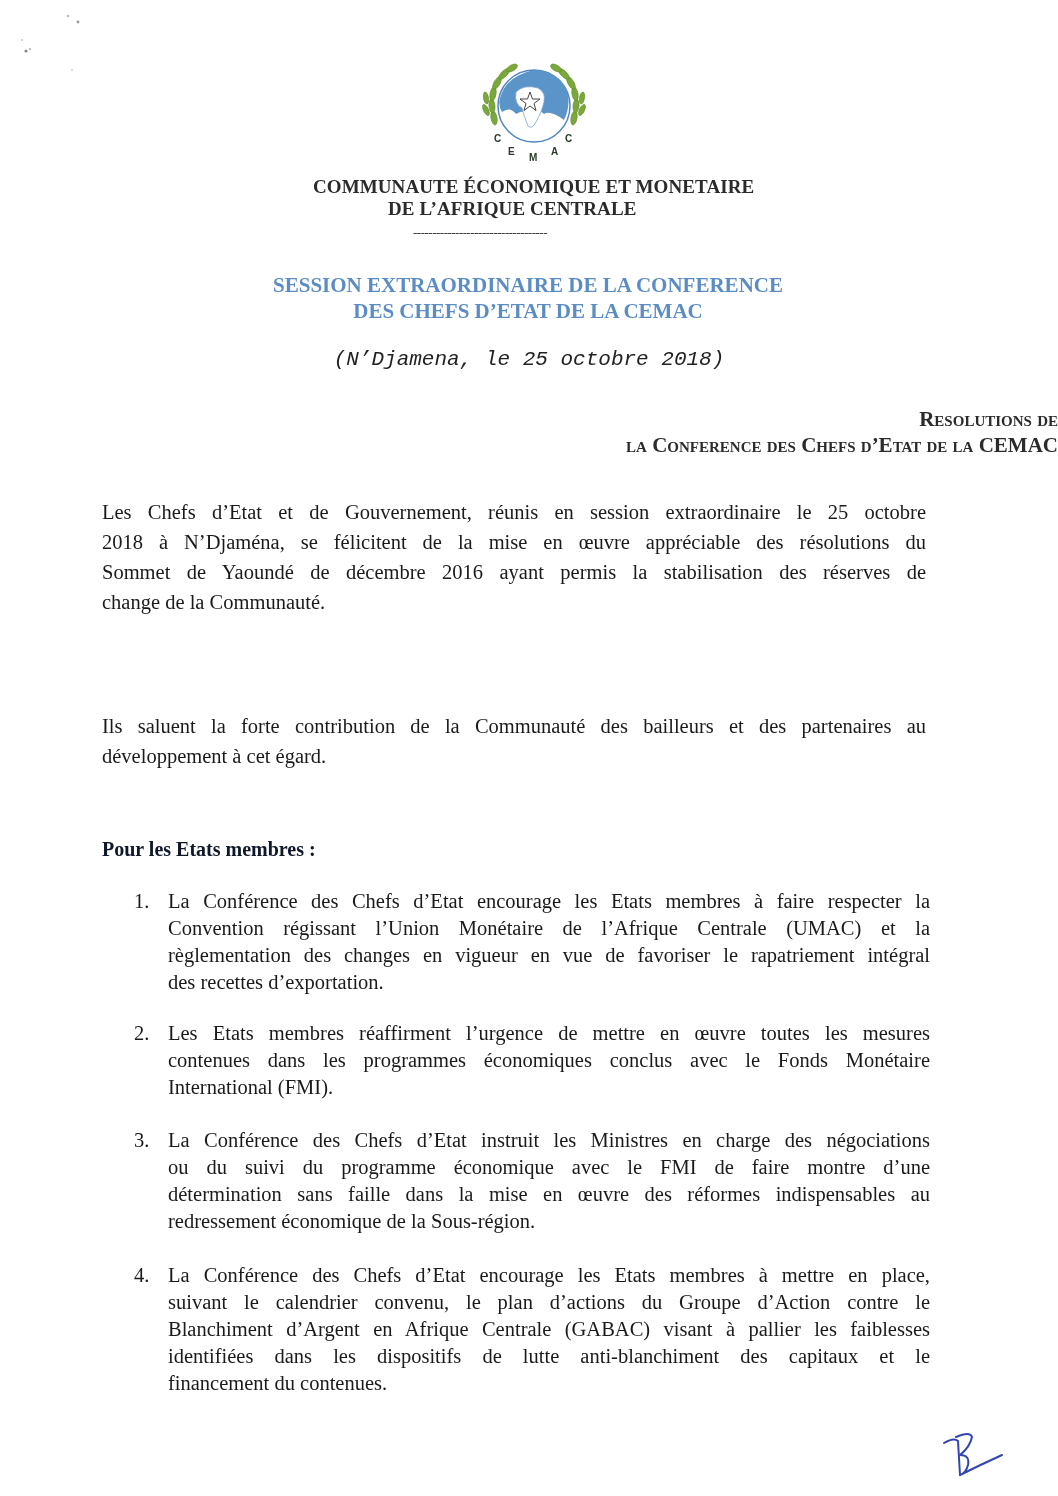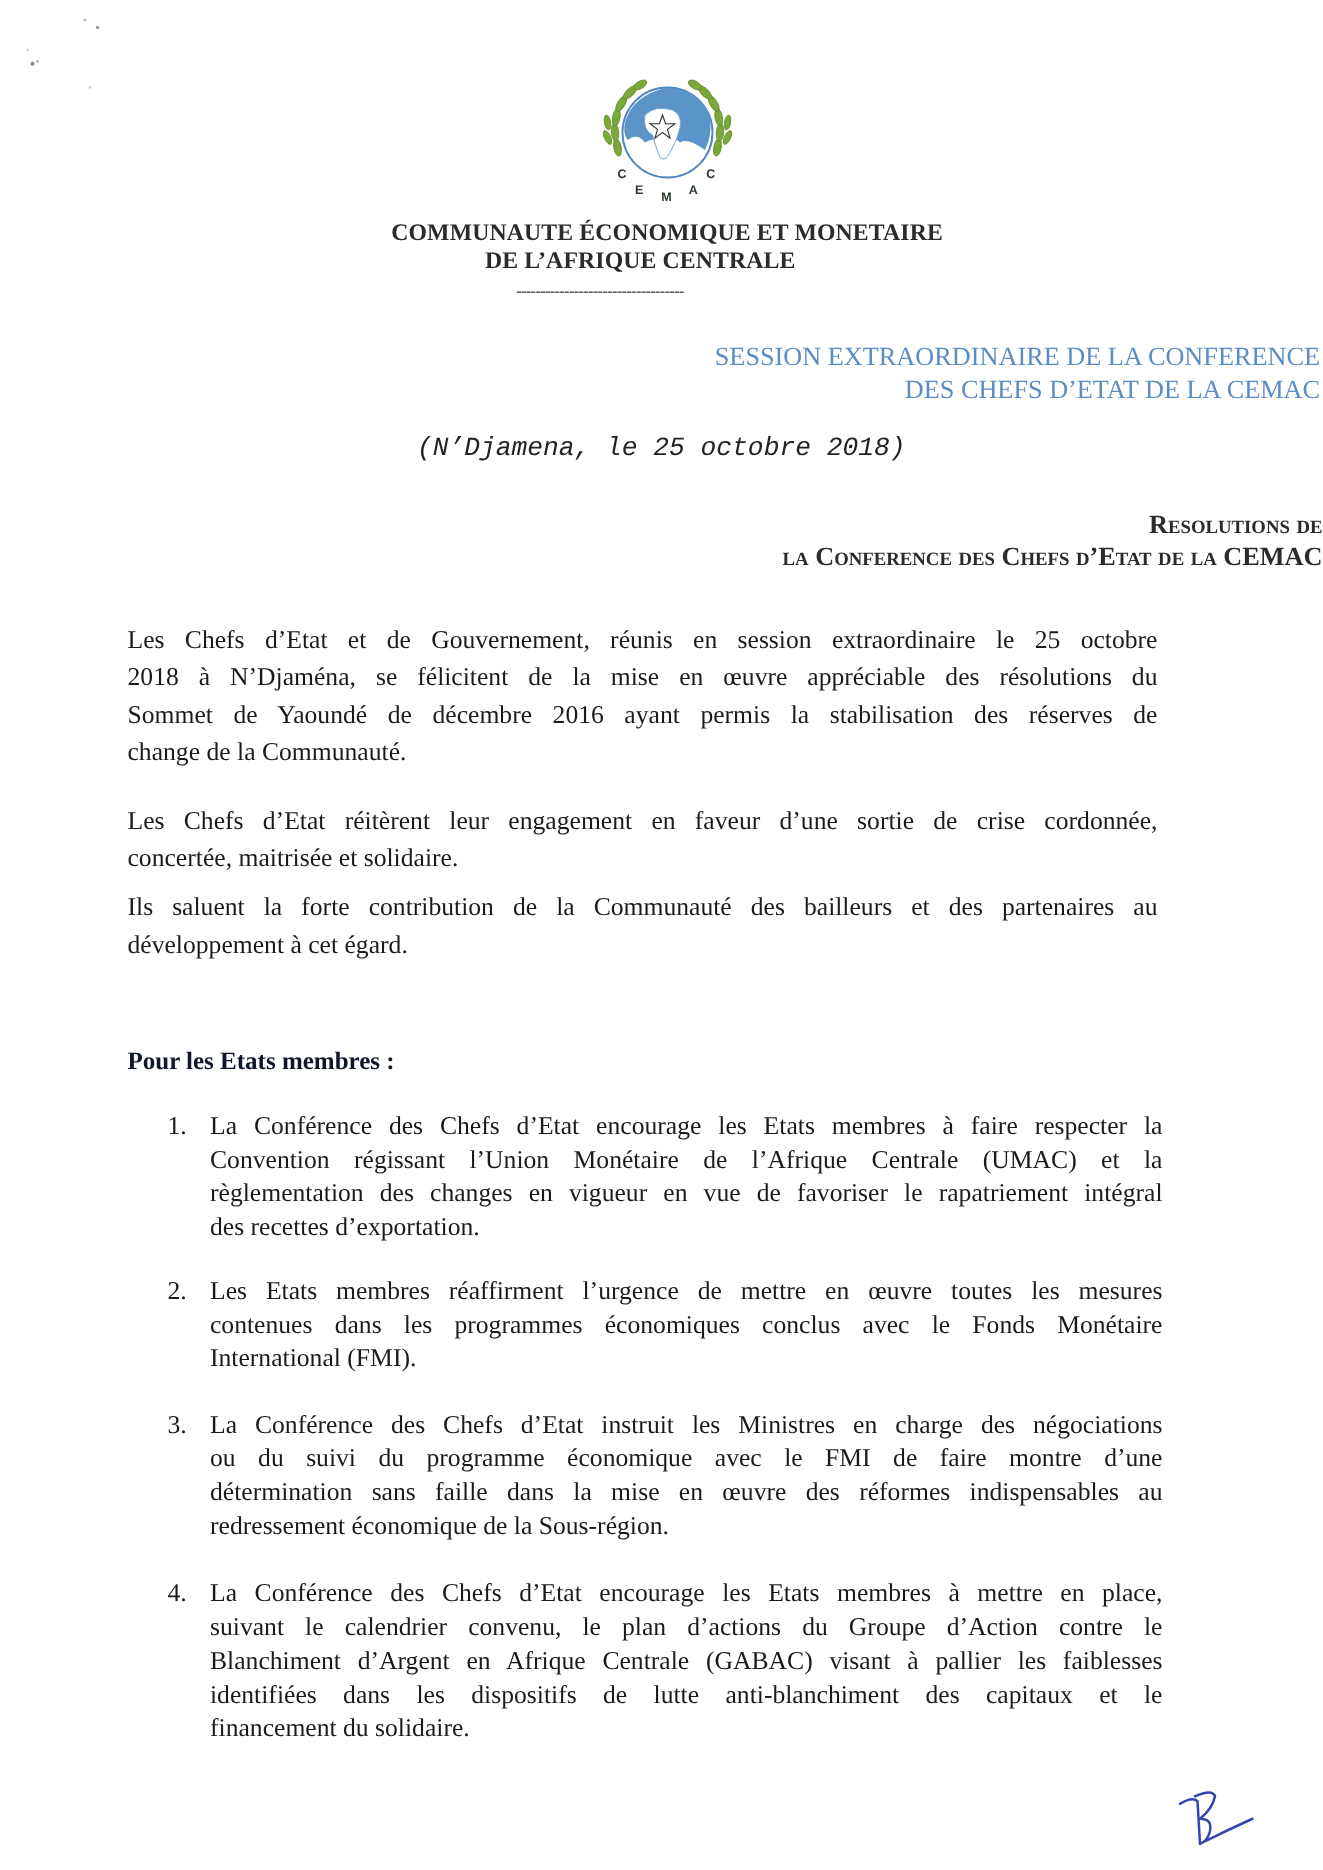--- a/index.html
+++ b/index.html
@@ -52,22 +52,22 @@
       white-space: nowrap;
       font-weight: normal;
       font-size: 13px;
       letter-spacing: -0.5px;
       color: #333;
     }
     .session {
       position: absolute;
       left: 0;
       width: 1056px;
-      text-align: right;
-      font-weight: normal;
+      text-align: center;
+      font-weight: bold;
       font-size: 21px;
       color: #5b8dc4;
       line-height: 26px;
     }
     .date {
       position: absolute;
       left: 0;
       top: 348px;
       width: 1058px;
       text-align: center;
@@ -211,24 +211,20 @@
   <div class="resol" style="top:406px;">Resolutions de</div>
   <div class="resol" style="top:432px;">la Conference des Chefs d’Etat de la CEMAC</div>
 
   <div class="para" style="top:497px;">
     <span class="ln">Les Chefs d’Etat et de Gouvernement, réunis en session extraordinaire le 25 octobre</span>
     <span class="ln">2018 à N’Djaména, se félicitent de la mise en œuvre appréciable des résolutions du</span>
     <span class="ln">Sommet de Yaoundé de décembre 2016 ayant permis la stabilisation des réserves de</span>
     <span class="ln last">change de la Communauté.</span>
   </div>
 
-  <div class="para" style="top:642px;">
-    <span class="ln">Les Chefs d’Etat réitèrent leur engagement en faveur d’une sortie de crise cordonnée,</span>
-    <span class="ln last">concertée, maitrisée et solidaire.</span>
-  </div>
 
   <div class="para" style="top:711px;">
     <span class="ln">Ils saluent la forte contribution de la Communauté des bailleurs et des partenaires au</span>
     <span class="ln last">développement à cet égard.</span>
   </div>
 
   <div class="section-title">Pour les Etats membres :</div>
 
   <div class="item" style="top:888px;">
     <span class="num">1.</span>
@@ -259,21 +255,21 @@
     </div>
   </div>
 
   <div class="item" style="top:1262px;">
     <span class="num">4.</span>
     <div class="body">
       <span class="ln">La Conférence des Chefs d’Etat encourage les Etats membres à mettre en place,</span>
       <span class="ln">suivant le calendrier convenu, le plan d’actions du Groupe d’Action contre le</span>
       <span class="ln">Blanchiment d’Argent en Afrique Centrale (GABAC) visant à pallier les faiblesses</span>
       <span class="ln">identifiées dans les dispositifs de lutte anti-blanchiment des capitaux et le</span>
-      <span class="ln last">financement du solidaire.</span>
+      <span class="ln last">financement du contenues.</span>
     </div>
   </div>
 
   <svg class="signature" viewBox="0 0 70 60">
     <path d="M4 18 Q14 12 18 16 L20 50" fill="none" stroke="#3346b0" stroke-width="2" stroke-linecap="round"></path>
     <path d="M16 12 Q30 6 32 12 Q30 22 20 30 Q30 30 28 40 Q26 48 20 50 Q40 40 62 30" fill="none" stroke="#3346b0" stroke-width="2" stroke-linecap="round" stroke-linejoin="round"></path>
   </svg>
 
 </div>
 

